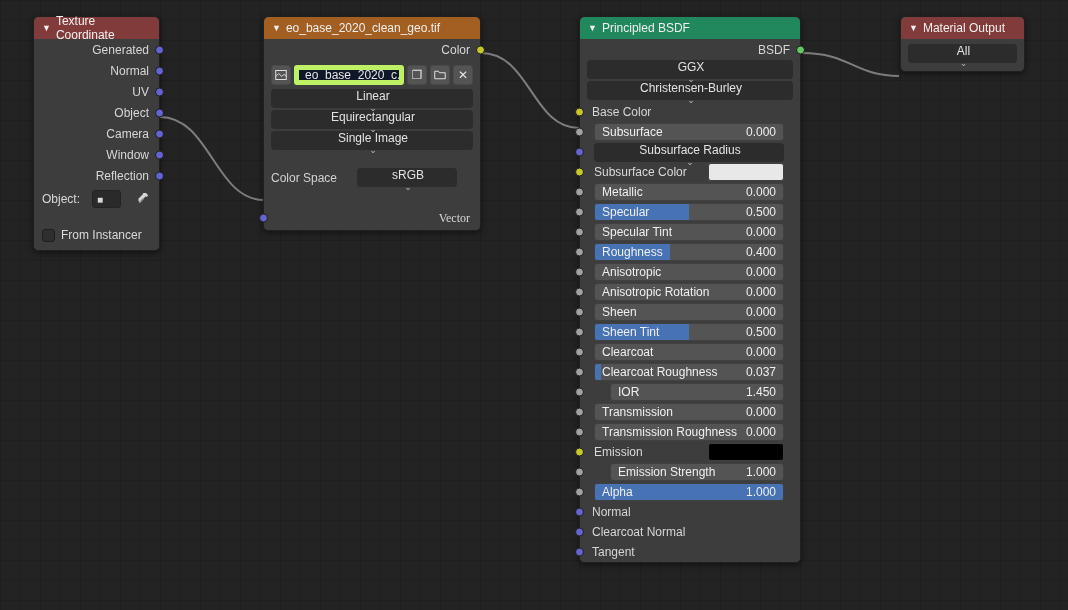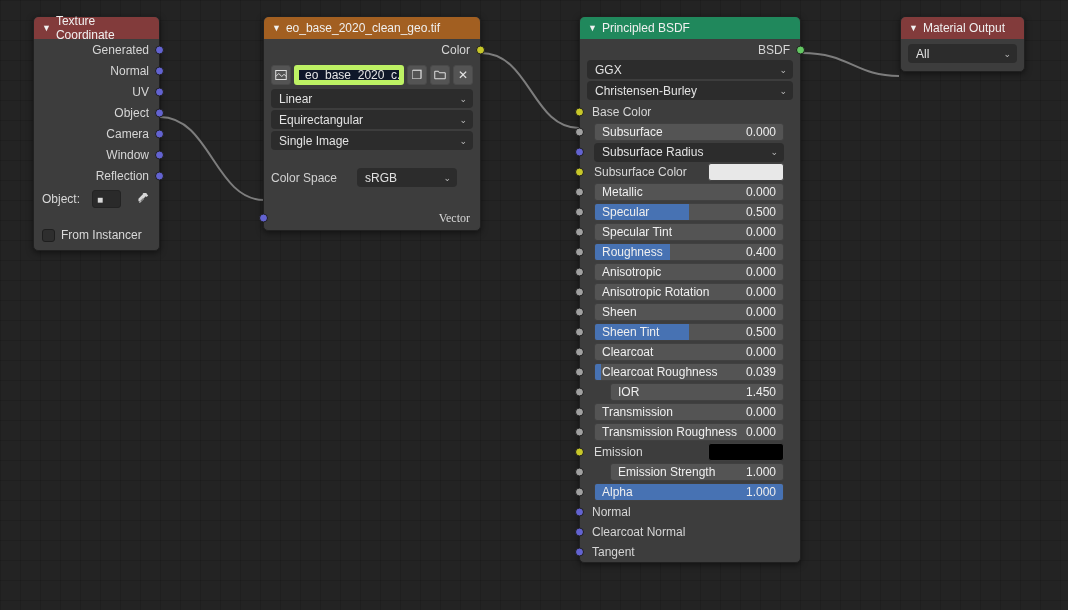--- a/index.html
+++ b/index.html
@@ -73,20 +73,21 @@
   .dropdown {
     background:#2c2c2c;
     height:19px;
     border-radius:4px;
     display:flex;
     align-items:center;
     padding:0 6px 0 8px;
     justify-content:space-between;
     color:#e2e2e2;
     margin: 0 7px 2px 7px;
+    flex-direction: column;
   }
   .dropdown .chev { font-size:9px; color:#bbb; }
 
   .iconbar {
     display:flex;
     align-items:center;
     gap:3px;
     margin: 5px 7px 4px 7px;
   }
   .iconbtn {
@@ -419,21 +420,21 @@
         <span>Clearcoat</span>
           <span>0.000</span>
       </div>
       </div>
       <div class="slider-row">
         <span class="socket in s-float"></span>
 
       <div class="slider">
         <div class="fill" style="width:3%"></div>
         <span>Clearcoat Roughness</span>
-          <span>0.039</span>
+          <span>0.037</span>
       </div>
       </div>
       <div class="slider-row">
         <span class="socket in s-float"></span>
       <span style="width:10px;"></span>
       <div class="slider">
         <div class="fill" style="width:0%"></div>
         <span>IOR</span>
           <span>1.450</span>
       </div>

